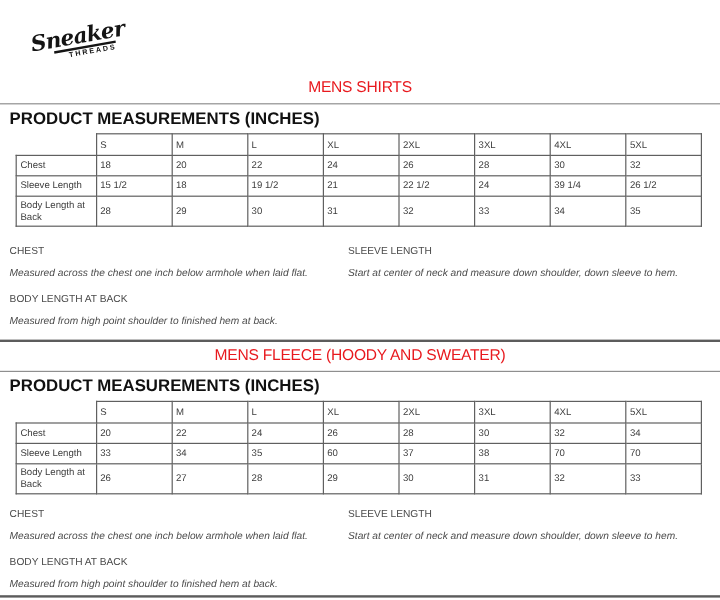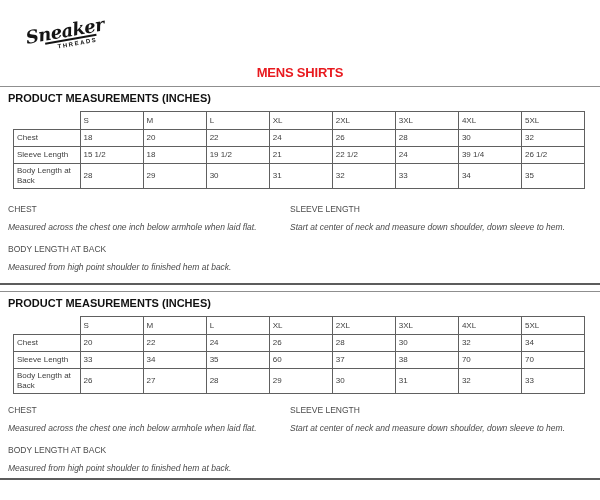--- a/index.html
+++ b/index.html
@@ -8,31 +8,31 @@
 
   
   .logo{position:absolute;top:22px;left:26px;transform:rotate(-10deg);width:80px;}
   .logo-script{font-family:"DejaVu Serif",serif;font-style:italic;font-weight:700;
     font-size:18px;line-height:1;color:#141414;letter-spacing:-0.5px;}
   .logo-sub{width:52px;margin-left:18px;margin-top:-1px;border-top:2px solid #141414;
     padding-top:1px;font-size:6px;font-weight:700;letter-spacing:1.6px;color:#141414;text-align:right;}
 
   
   .section-title{margin:0;text-align:center;font-size:13px;line-height:14px;
-    font-weight:700;color:var(--accent,#e8191e);letter-spacing:-0.2px;}
+    font-weight:400;color:var(--accent,#e8191e);letter-spacing:-0.2px;}
   .t1{margin-top:66px;} .t2{margin-top:4px;}
 
   
   .rule{height:0;border:0;border-top:1px solid #8f8f8f;margin:6px 0 0 0;}
   .rule.heavy{border-top:2px solid #5c5c5c;}
   .sep{margin-top:8px;}
   .bottom{margin-top:2px;}
 
   
-  .pm-label{margin:6px 0 0 8px;font-size:11px;line-height:11px;font-weight:700;color:#111;}
+  .pm-label{margin:6px 0 0 8px;font-size:14px;line-height:11px;font-weight:700;color:#111;}
 
   
   table.measure-table{margin:7px 0 0 13px;width:572px;border-collapse:collapse;table-layout:fixed;}
   .measure-table th,.measure-table td{border:1px solid #606060;padding:2px 3px;
     font-size:8px;line-height:10px;font-weight:400;text-align:left;vertical-align:middle;color:#3d3d3d;}
   .measure-table thead th{height:13px;}
   .measure-table tbody td{height:12px;}
   .measure-table th.corner{border:none;width:60px;}
 
   
@@ -127,20 +127,21 @@
           <div class="def-term">SLEEVE LENGTH</div>
           <div class="def-desc">Start at center of neck and measure down shoulder, down sleeve to hem.</div>
         </div>
       </div>
     </div>
   </div>
 
   <div class="rule heavy sep"></div>
 
   <div>
+    <h1 class="section-title t2">MENS FLEECE (HOODY AND SWEATER)</h1>
     <div class="rule"></div>
     <div class="pm-label">PRODUCT MEASUREMENTS (INCHES)</div>
 
     <table class="measure-table">
       <thead>
         <tr>
           <th class="corner"></th>
         <th>S</th>
             <th>M</th>
             <th>L</th>

